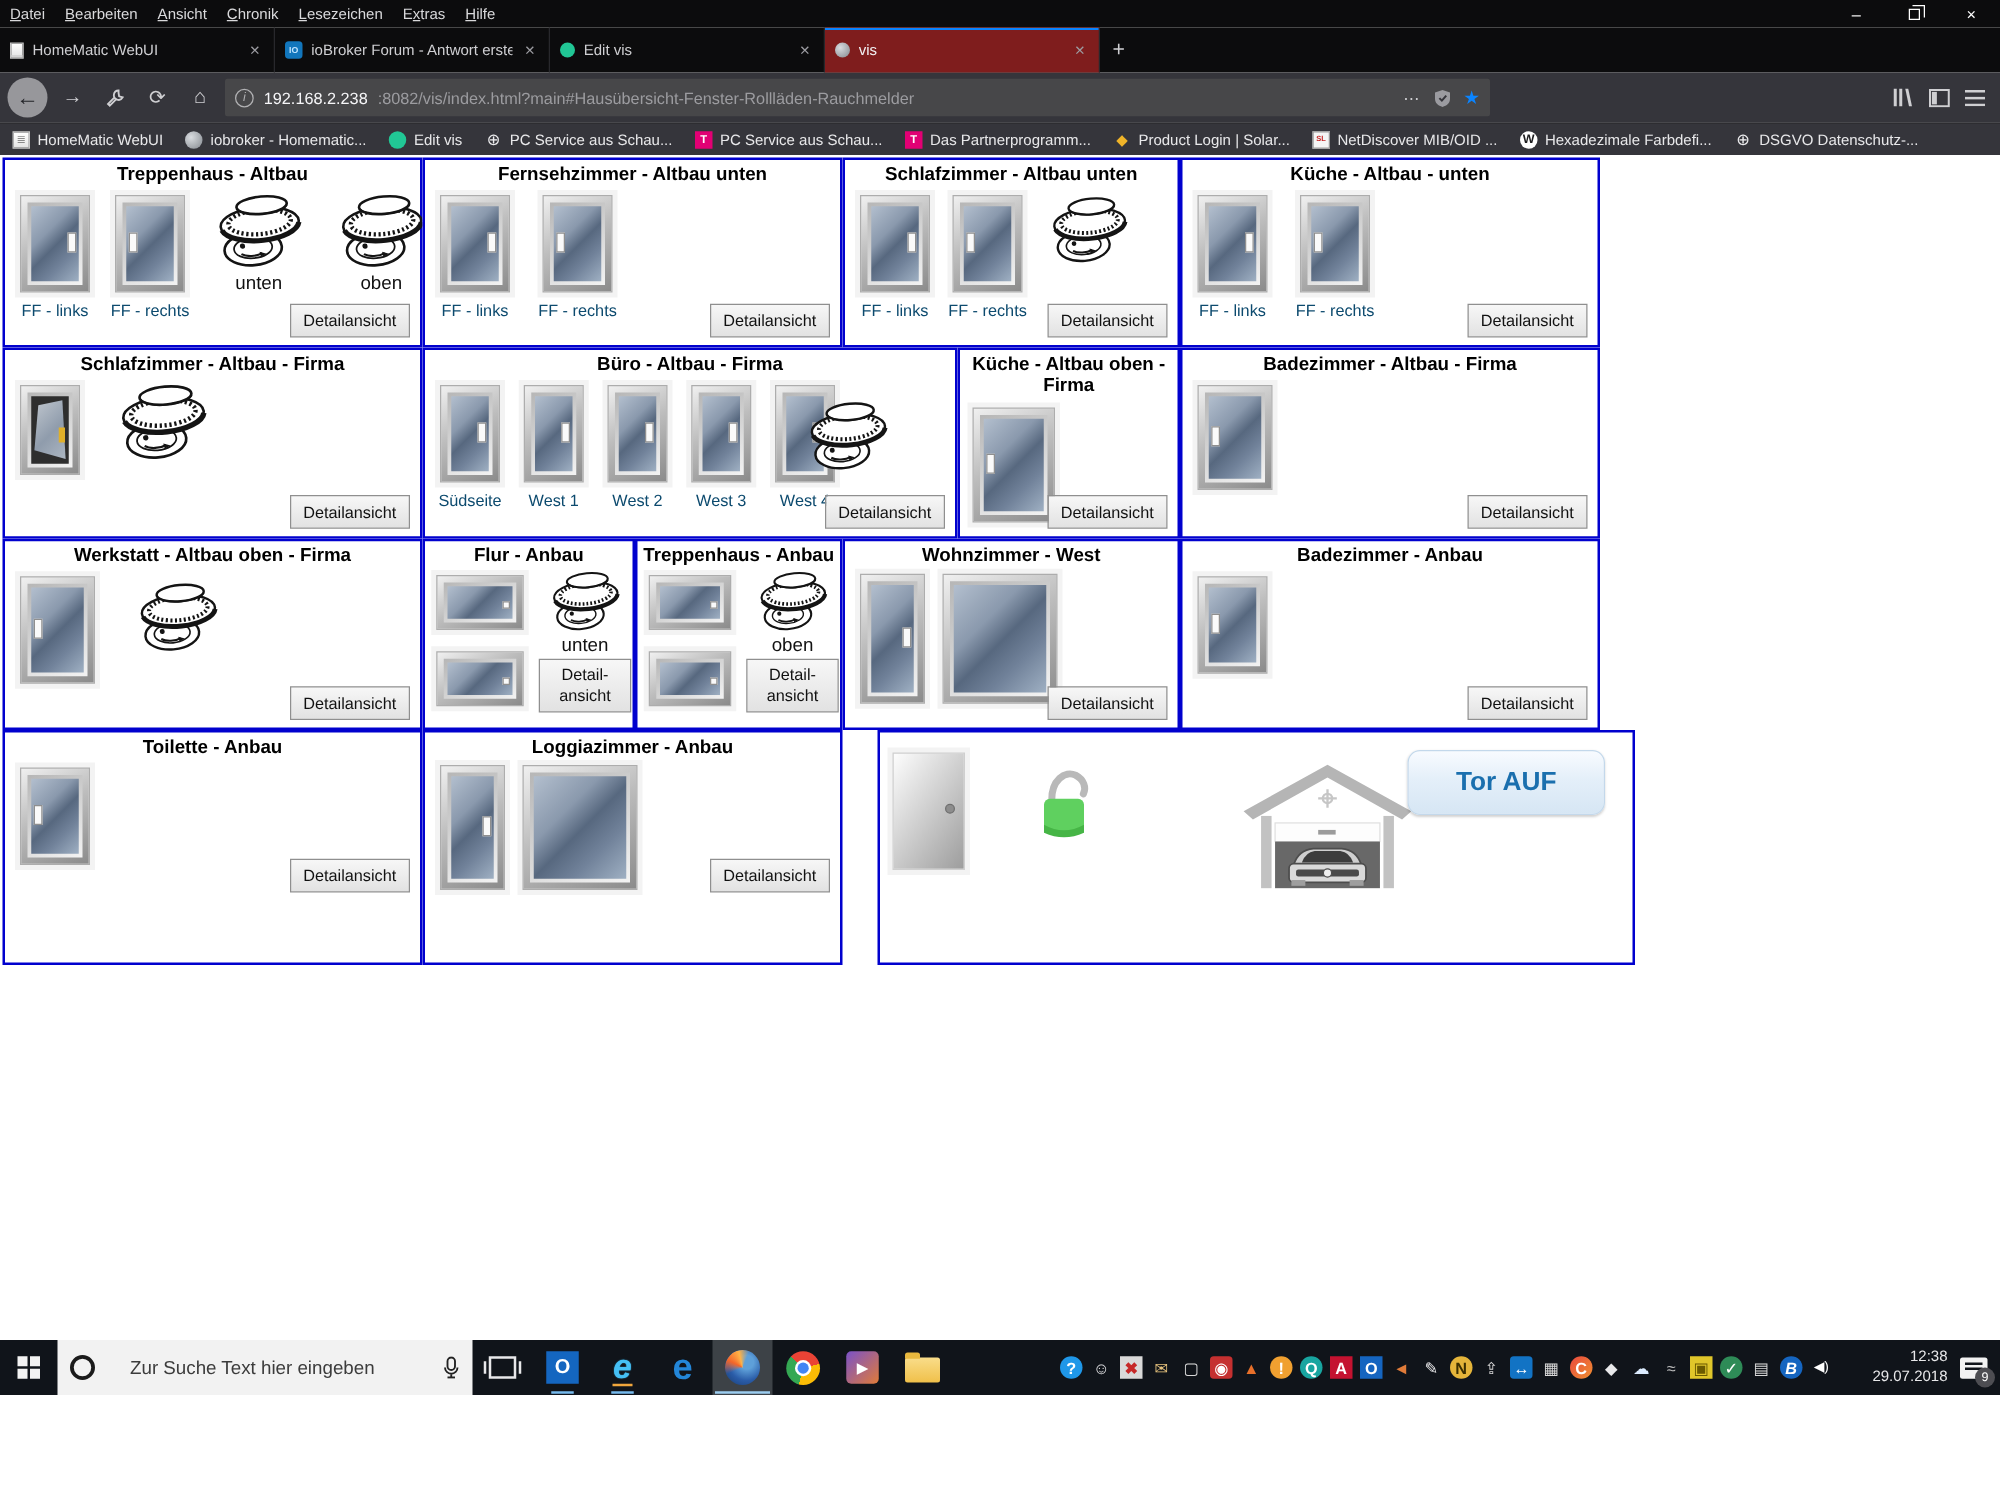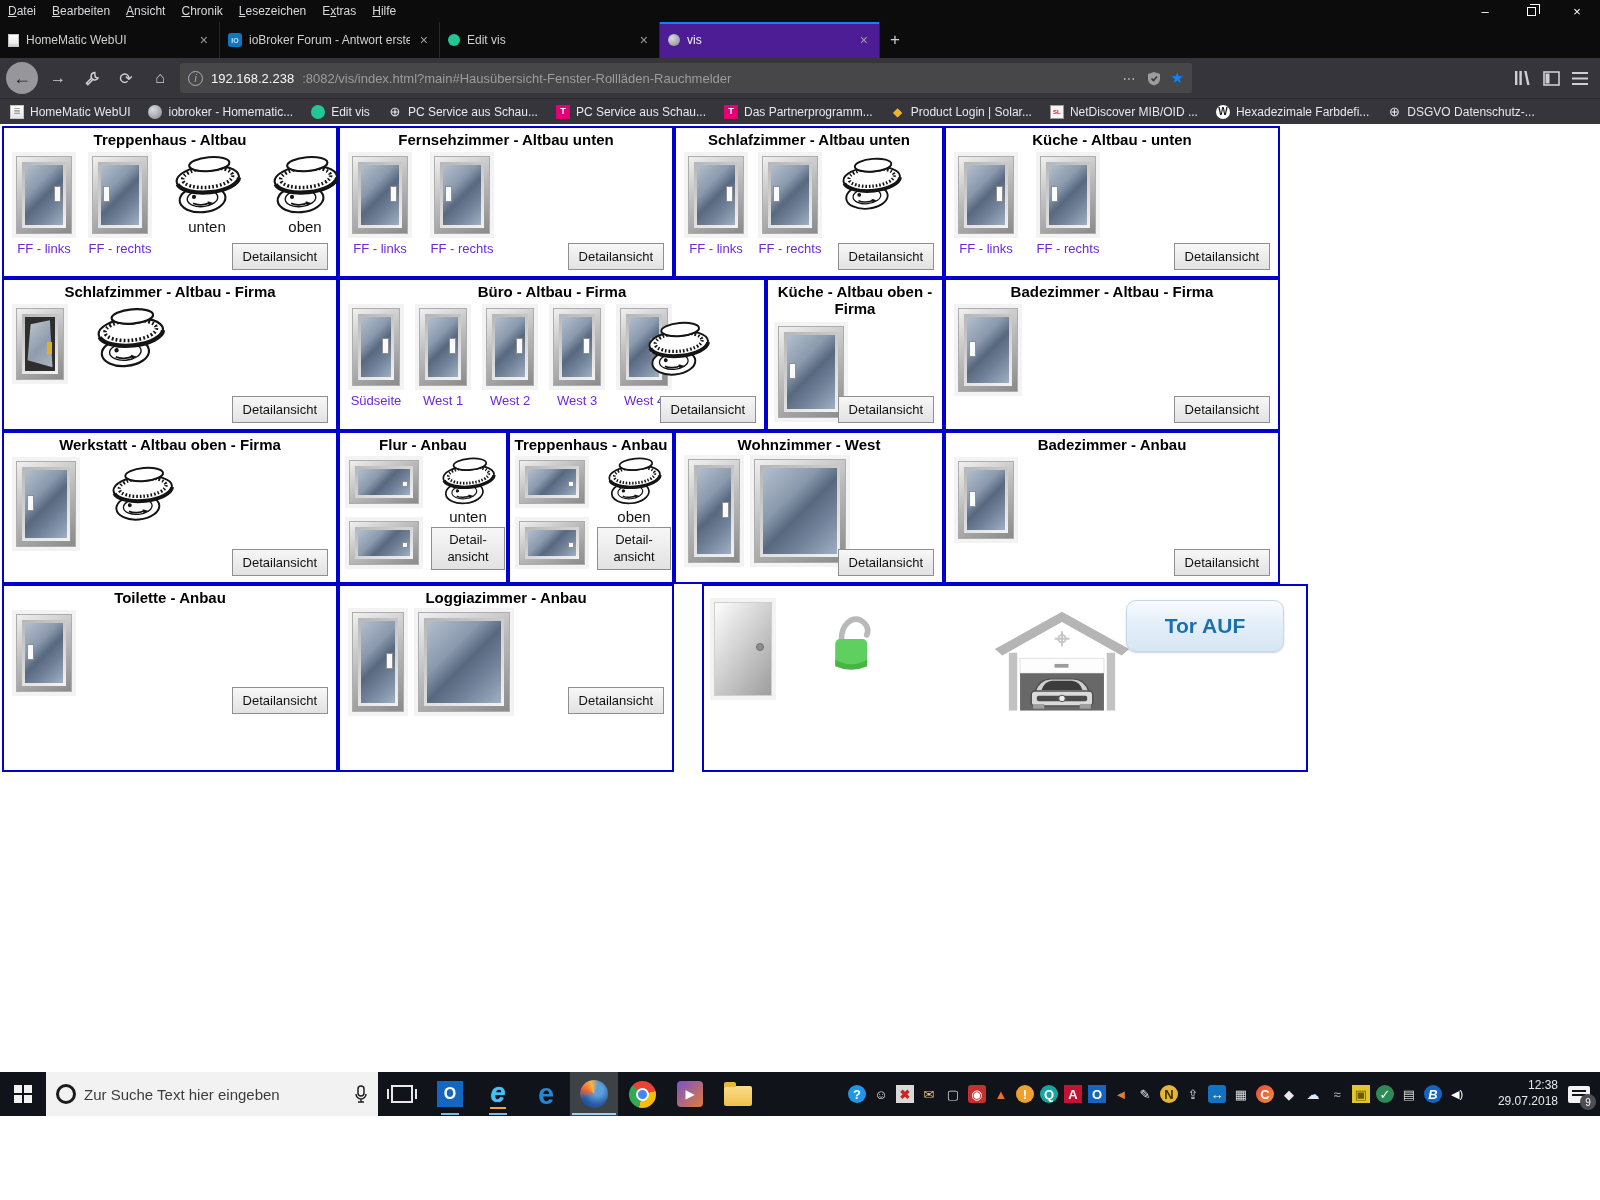--- a/index.html
+++ b/index.html
@@ -16,21 +16,21 @@
                  color:#fff; font-size:13px; }
   .ctl-restore i { display:block; width:9px; height:9px; border:1px solid #fff; position:relative; }
   .ctl-restore i:before { content:''; position:absolute; top:-4px; left:2px; width:9px; height:9px;
                           border:1px solid #fff; border-left:none; border-bottom:none; }
 
   .tabbar { height:36px; background:#0c0c0d; display:flex; align-items:stretch; }
   .tab { width:220px; display:flex; align-items:center; gap:7px; padding:0 8px;
          color:#cfcfd2; font-size:12px; border-right:1px solid #28282c; position:relative; }
   .tab .ttitle { flex:1; white-space:nowrap; overflow:hidden; }
   .tab .tclose { color:#9d9da2; font-size:14px; padding:0 3px; }
-  .tab.active { background:#4c1d95; box-shadow:inset 0 2px 0 #0a84ff; color:#f3f3f5; }
+  .tab.active { background:#7f1d1d; box-shadow:inset 0 2px 0 #0a84ff; color:#f3f3f5; }
   .favdoc { width:11px; height:13px; background:linear-gradient(#ffffff,#e3e3e3);
             border:1px solid #c4c4c4; display:inline-block;
             box-shadow:inset 0 -2px 0 #d5d5d5; }
   .favio { width:14px; height:14px; background:#1276bc; border-radius:3px; color:#bfe3ff;
            font-size:7px; font-weight:bold; display:flex; align-items:center; justify-content:center; }
   .favgreen { width:12px; height:12px; border-radius:50%; background:#21c795; }
   .favgray  { width:12px; height:12px; border-radius:50%;
               background:radial-gradient(circle at 35% 35%, #d8dbdf, #82878d); }
   .newtab { width:30px; display:flex; align-items:center; justify-content:center;
             color:#cfcfd2; font-size:17px; }
@@ -75,21 +75,21 @@
   .handle { position:absolute; width:7px; height:16px; background:#fafafa; border:1px solid #8f8f8f;
             top:50%; margin-top:-9px; }
   .hr { right:2px; } .hl { left:2px; }
   .hsm { width:6px; height:6px; margin-top:-3px; top:58%; }
   .sz-std  { width:56px; height:78px; }
   .sz-narrow { width:48px; height:78px; }
   .sz-kitchen { width:66px; height:92px; }
   .sz-tall { width:52px; height:104px; }
   .sz-big  { width:92px; height:104px; }
   .sz-land { width:70px; height:44px; }
-  .wlabel { font-size:13px; margin-top:3px; color:#6d28d9; }
+  .wlabel { font-size:13px; margin-top:3px; color:#0c4a6e; }
 
   .wtilt .glass { background:#2e2e2e; }
   .pane { position:absolute; inset:2px; clip-path:polygon(14% 10%, 88% 2%, 98% 96%, 2% 82%);
           background:linear-gradient(135deg,#d3dae2 0%,#9aa8ba 55%,#bdc8d4 100%); opacity:.9; }
   .yhandle { position:absolute; right:3px; top:45%; width:5px; height:12px; background:#e0b02a; }
 
   .ditem { display:flex; flex-direction:column; align-items:center; }
   .sd { width:86px; height:64px; transform:rotate(-5deg); }
   .dlabel { font-size:15px; color:#111; }
 
@@ -111,21 +111,21 @@
             background:linear-gradient(180deg,#f8fbff,#e4eff9 45%,#d6e6f4);
             border:1px solid #c3d8eb; color:#1a6fae; font-weight:bold; font-size:21px;
             font-family:inherit; box-shadow:0 1px 2px rgba(0,0,0,.18); }
 
   
   .taskbar { height:44px; background:#10141a; display:flex; align-items:center; color:#e8e8ea; }
   .tb-start { width:46px; height:100%; display:flex; align-items:center; justify-content:center; }
   .winlogo { display:grid; grid-template-columns:8px 8px; grid-template-rows:8px 8px; gap:2px; }
   .winlogo i { background:#f2f2f2; }
   .tsearch { width:332px; height:100%; background:#f2f2f2; display:flex; align-items:center;
-             gap:8px; padding:0 10px; color:#3c3c3c; font-size:15px; }
+             gap:28px; padding:0 10px; color:#3c3c3c; font-size:15px; }
   .cortana { width:20px; height:20px; border:3px solid #1b1b1b; border-radius:50%; }
   .tsearch .stext { flex:1; white-space:nowrap; overflow:hidden; }
   .tbapp { width:48px; height:100%; display:flex; align-items:center; justify-content:center;
            position:relative; }
   .tbapp.running:after { content:''; position:absolute; bottom:1px; left:50%; margin-left:-9px;
                          width:18px; height:2px; background:#76b9ed; }
   .tbapp.activeapp { background:#3d4247; }
   .tbapp.activeapp:after { content:''; position:absolute; bottom:1px; left:2px; right:2px;
                            height:2px; background:#9ccdf0; }
   .tv { width:22px; height:18px; border:2px solid #e8e8ea; position:relative; }

